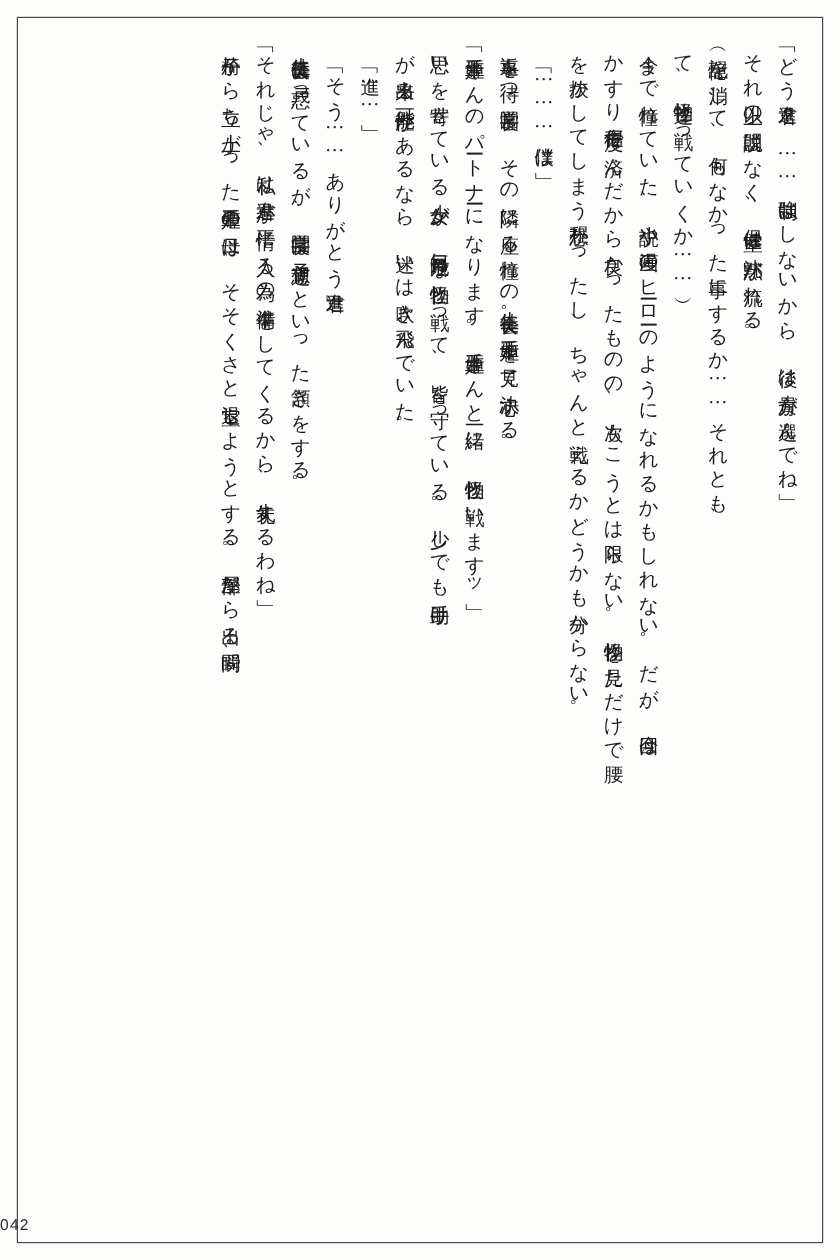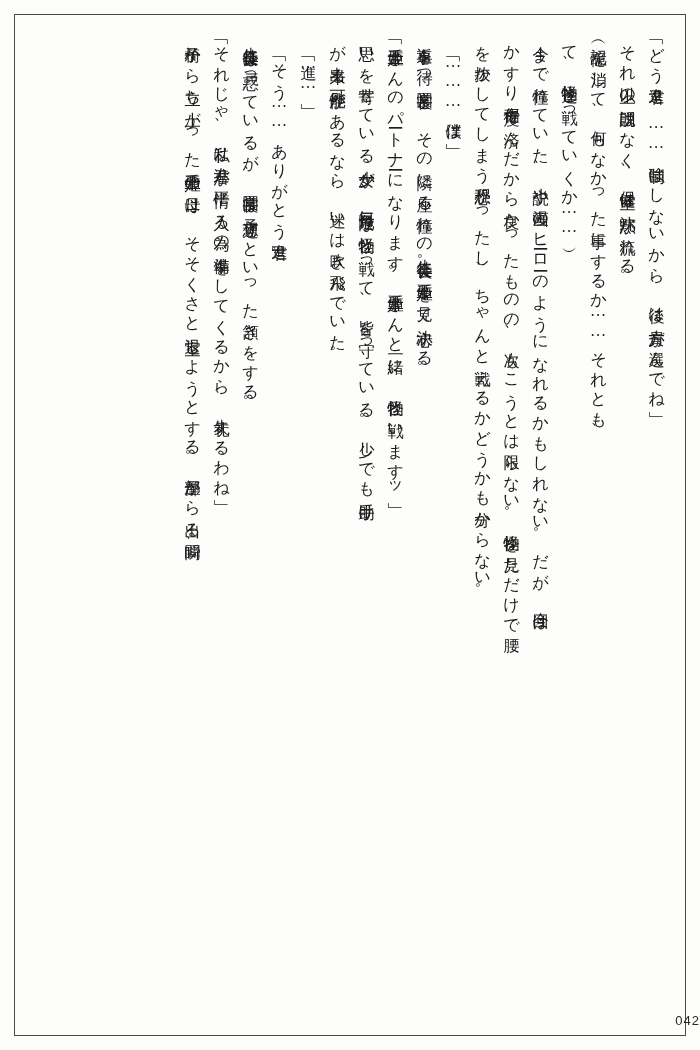--- a/index.html
+++ b/index.html
@@ -59,21 +59,21 @@
     font-weight: 400;
   }
   .vline.indent {
     padding-top: 17px;
   }
   .page-number {
     position: absolute;
     left: 0;
     right: 0;
     bottom: 22px;
-    text-align: right;
+    text-align: left;
     font-family: "Liberation Sans", sans-serif;
     font-size: 13px;
     letter-spacing: 1px;
     color: #2a2a2a;
   }
 </style>
 </head>
 <body>
 
 <div class="page">

